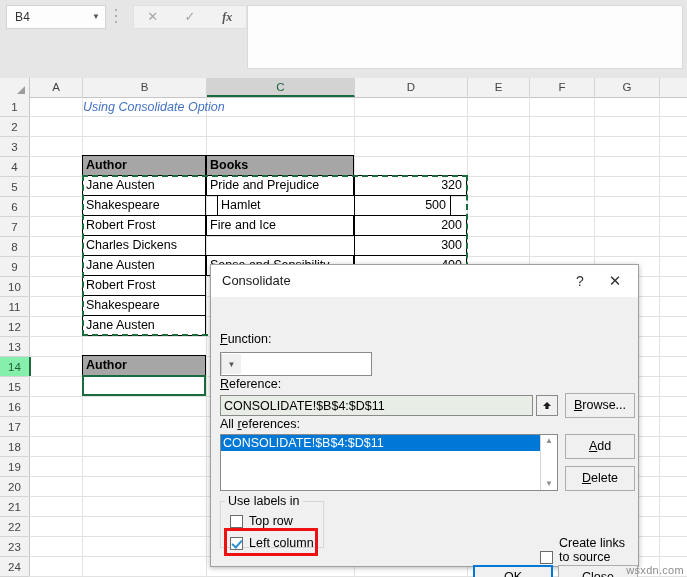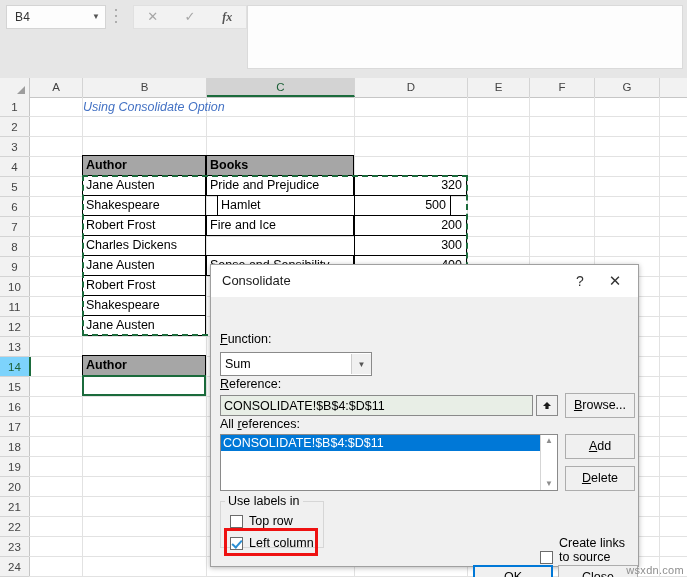--- a/index.html
+++ b/index.html
@@ -117,21 +117,21 @@
   }
   .rowh {
     height: 20px; line-height: 20px;
     text-align: center;
     font-size: 11.5px; color: #444;
     border-bottom: 1px solid #d4d4d4;
     box-sizing: border-box;
     background: #f2f2f2;
   }
   .rowh.active {
-    background: #7dd3fc;
+    background: #86efac;
     color: #1d6138;
     border-right: 2px solid #1b6b3c;
     margin-right: -2px;
   }
   #cells {
     position: absolute; left: 29px; top: 19px;
     width: 658px; height: 480px;
   }
   .gridline-h {
     position: absolute; left: 0; width: 658px;
@@ -514,21 +514,20 @@
     <span id="dlg-title">Consolidate</span>
     <span id="dlg-help">?</span>
     <span id="dlg-close">✕</span>
   </div>
 
   <div id="dlg-body">
 
     <span class="lbl" style="left:9px;top:34px"><u>F</u><span></span>unction:</span>
 
     <div id="function-select">
-      <span id="function-value">Sum</span>
       <span id="function-arrow">▼</span>
     </div>
 
     <span class="lbl" style="left:9px;top:79px"><u>R</u>eference:</span>
 
     <div id="reference-input">
       <span id="reference-value">CONSOLIDATE!$B$4:$D$11</span>
     </div>
 
     <div id="ref-collapse">

